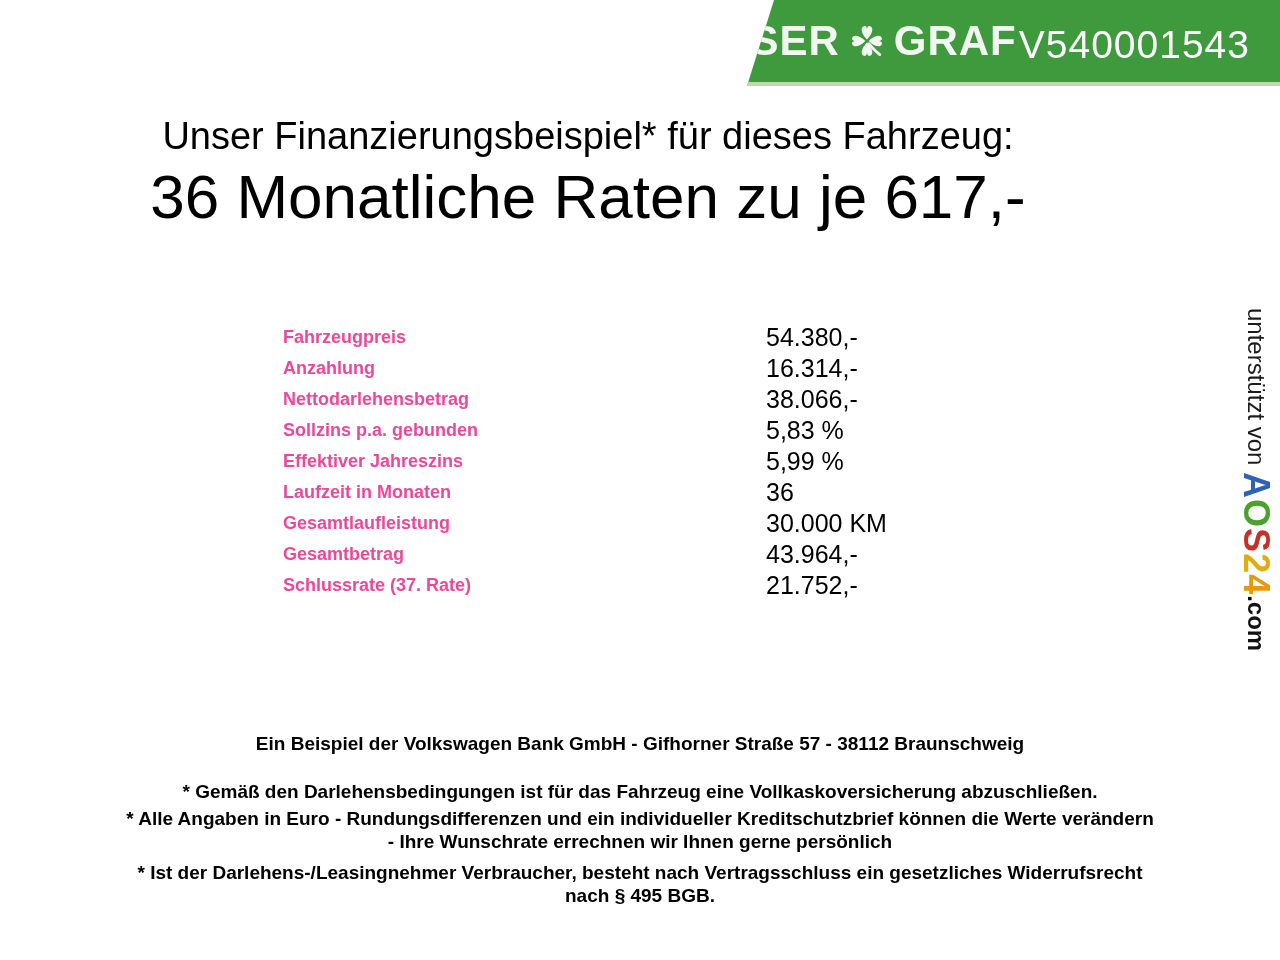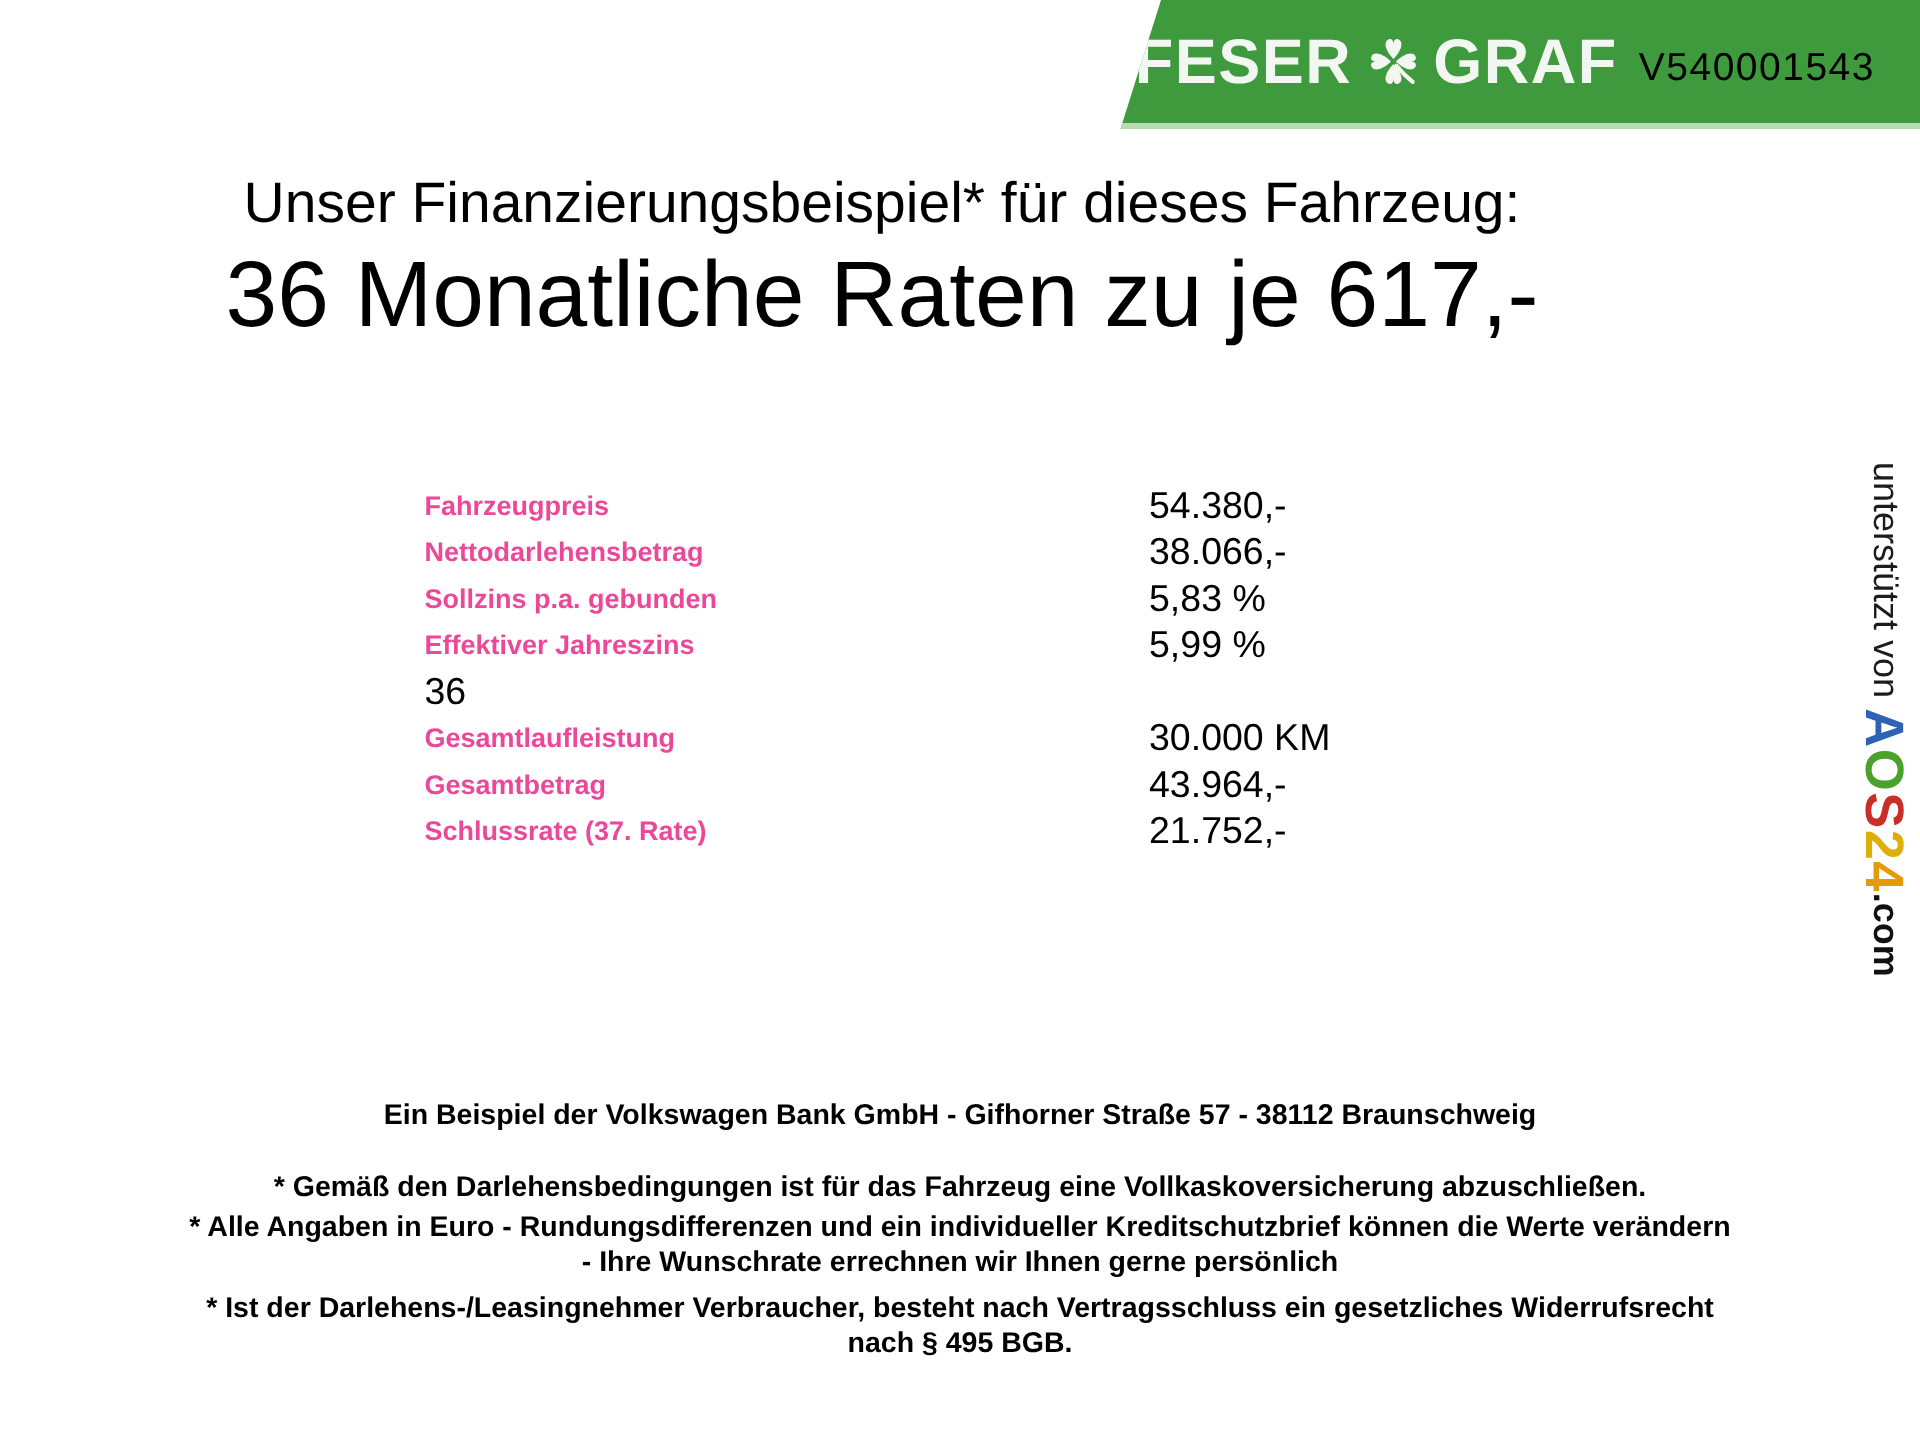--- a/index.html
+++ b/index.html
@@ -18,22 +18,22 @@
   }
   .banner-content{
     position:absolute;top:0;right:30px;height:82px;
     display:flex;align-items:center;
   }
   .brand{
     font-size:42px;font-weight:700;color:#f2f8f1;letter-spacing:1px;line-height:1;
   }
   .clover{margin:0 7px;position:relative;top:2px;}
   .vehicle-id{
-    font-size:26px;font-weight:400;color:#000000;letter-spacing:1px;
-    line-height:1;position:relative;top:3px;margin-left:14px;
+    font-size:39px;font-weight:400;color:#ffffff;letter-spacing:1px;
+    line-height:1;position:relative;top:3px;margin-left:2px;
   }
 
   
   .title-block{position:absolute;top:114px;left:0;width:1176px;text-align:center;}
   .title-line1{font-size:38px;font-weight:400;line-height:1.2;color:#000;}
   .title-line2{font-size:62px;font-weight:400;line-height:1.1;color:#000;margin-top:3px;}
 
   
   .finance-table{position:absolute;top:322px;left:283px;}
   .frow{display:flex;height:31px;align-items:center;}
@@ -85,32 +85,37 @@
   <div class="title-line1">Unser Finanzierungsbeispiel* für dieses Fahrzeug:</div>
   <div class="title-line2">36 Monatliche Raten zu je 617,-</div>
 </div>
 
 <div class="finance-table">
   <div class="frow">
     <span class="flabel">Fahrzeugpreis</span>
     <span class="fvalue">54.380,-</span>
   </div>
   <div class="frow">
+    <span class="flabel">Anzahlung</span>
+    <span class="fvalue">16.314,-</span>
+  </div>
+  <div class="frow">
     <span class="flabel">Nettodarlehensbetrag</span>
     <span class="fvalue">38.066,-</span>
   </div>
   <div class="frow">
     <span class="flabel">Sollzins p.a. gebunden</span>
     <span class="fvalue">5,83 %</span>
   </div>
   <div class="frow">
     <span class="flabel">Effektiver Jahreszins</span>
     <span class="fvalue">5,99 %</span>
   </div>
   <div class="frow">
+    <span class="flabel">Laufzeit in Monaten</span>
     <span class="fvalue">36</span>
   </div>
   <div class="frow">
     <span class="flabel">Gesamtlaufleistung</span>
     <span class="fvalue">30.000 KM</span>
   </div>
   <div class="frow">
     <span class="flabel">Gesamtbetrag</span>
     <span class="fvalue">43.964,-</span>
   </div>

